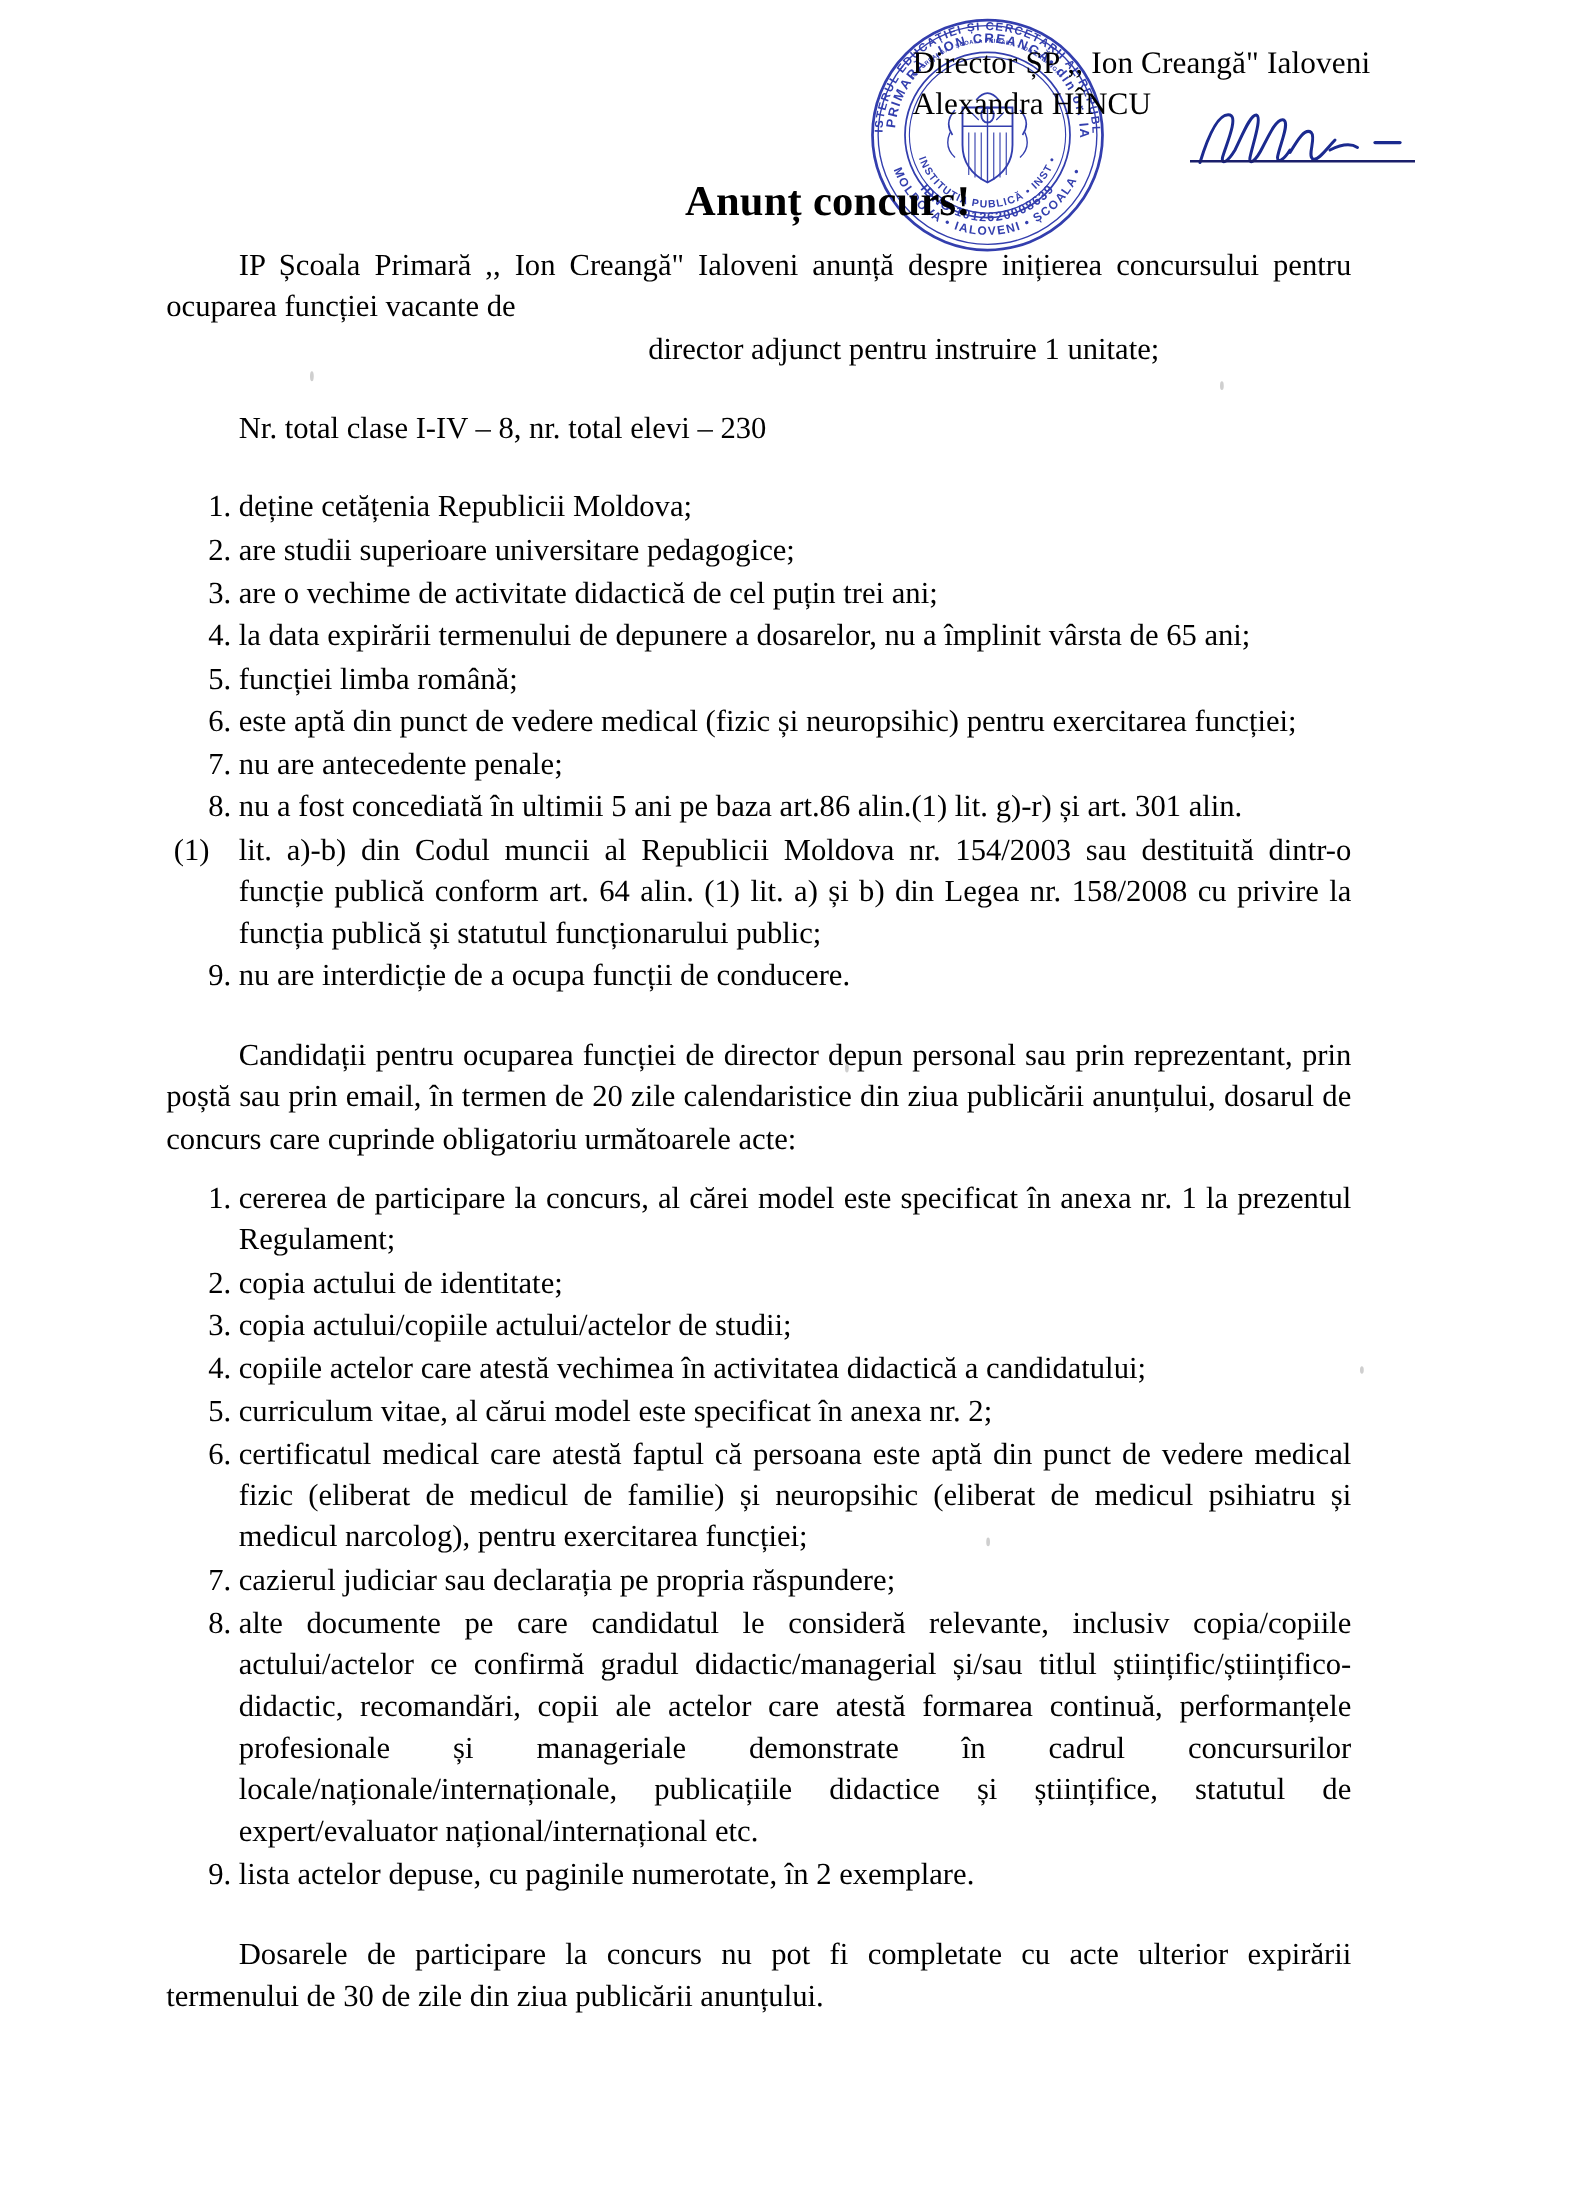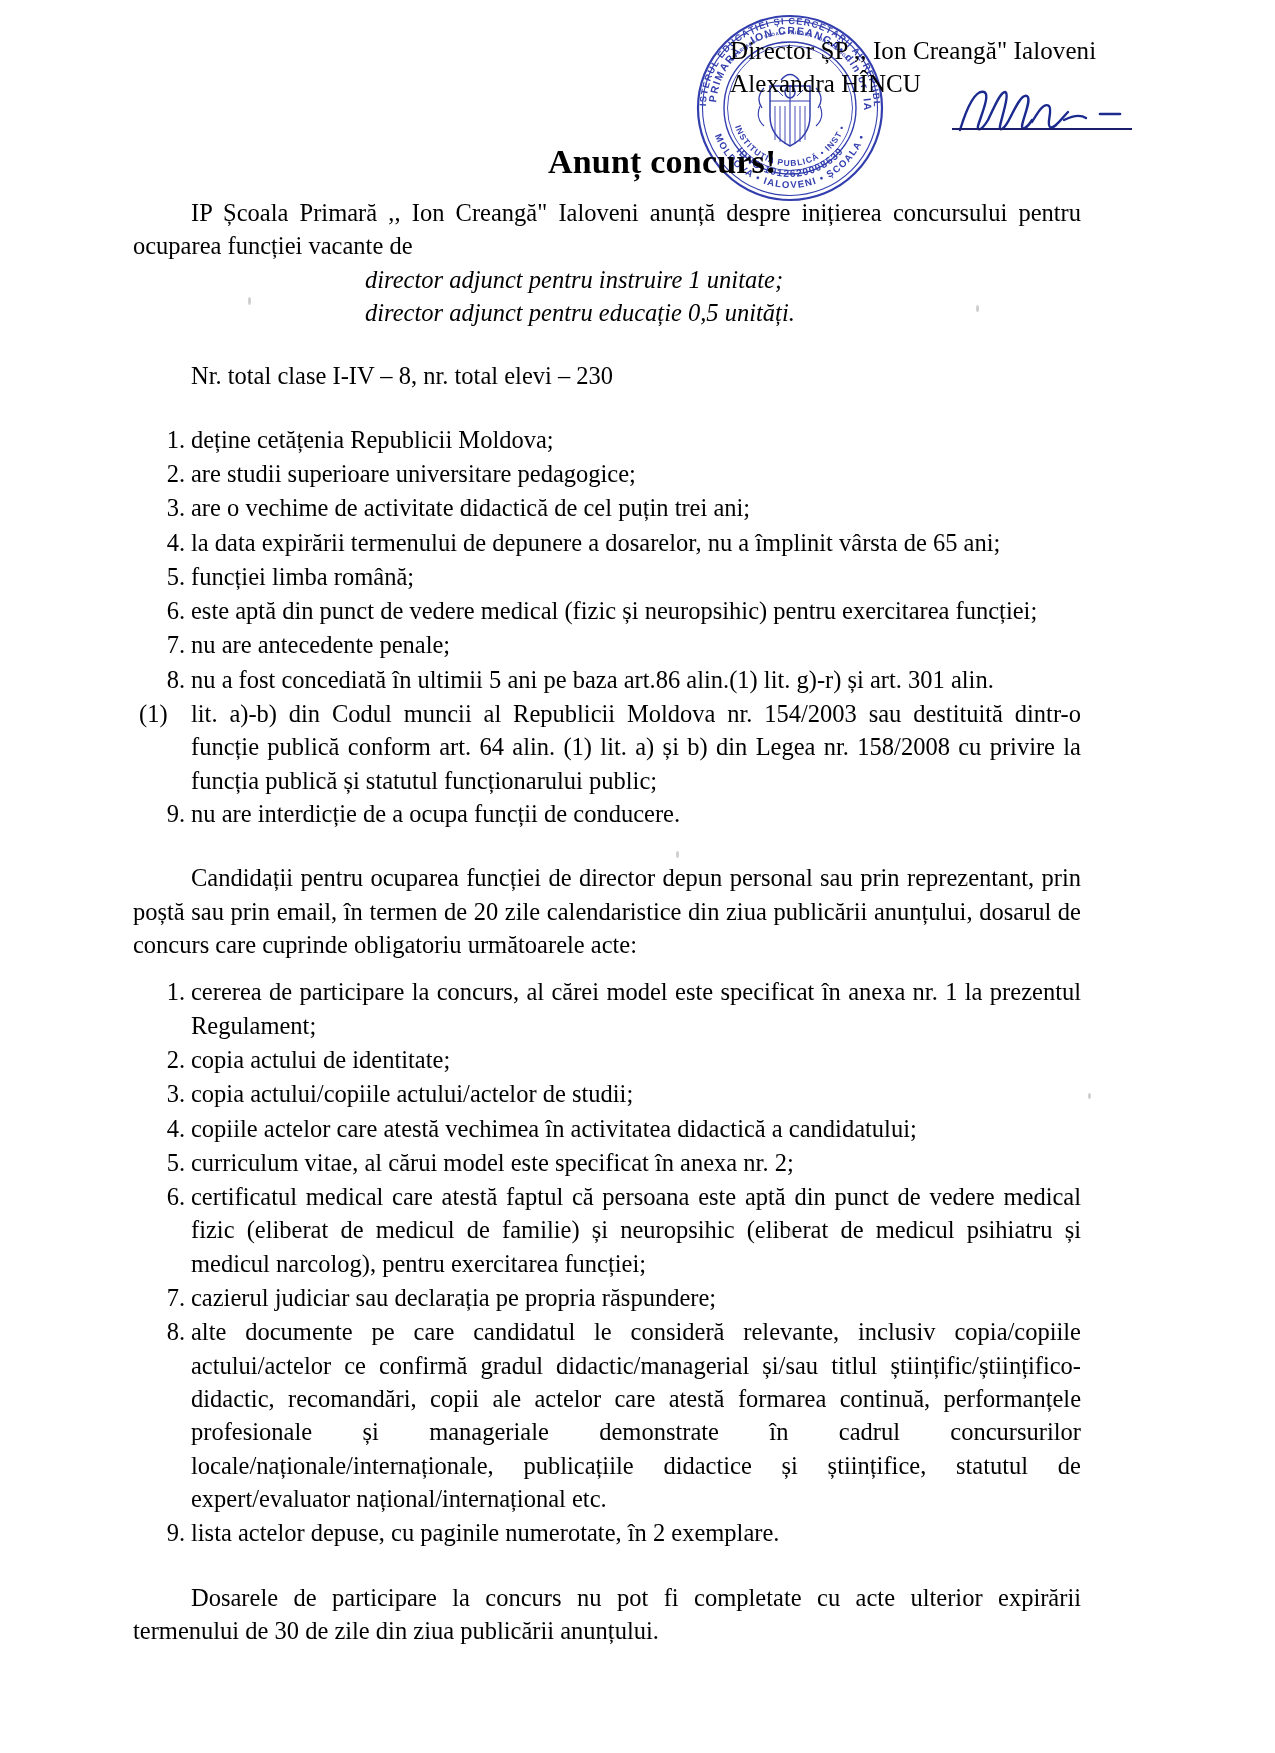--- a/index.html
+++ b/index.html
@@ -101,22 +101,21 @@
   p {
     margin: 0;
     text-align: justify;
     text-justify: inter-word;
   }
   .indent {
     text-indent: 58px;
   }
   .center-block {
     margin-left: 232px;
-    text-align: left;
-    font-style: italic;
+    text-align: center;
   }
   .center-block > div {
     margin: 0;
   }
   .gap-sm { height: 14px; }
   .gap-md { height: 30px; }
 
   
   ol.doclist {
     margin: 0;
@@ -235,21 +234,20 @@
   <div class="sig-rule"></div>
 
   <div class="title">Anunț concurs!</div>
 
   <div class="body">
 
     <p class="indent">IP Școala Primară ,, Ion Creangă" Ialoveni anunță despre inițierea concursului pentru ocuparea funcției vacante de</p>
 
     <div class="center-block">
       <div>director adjunct pentru instruire 1 unitate;</div>
-      <div>director adjunct pentru educație 0,5 unități.</div>
     </div>
 
     <div class="gap-md"></div>
     <p class="indent">Nr. total clase I-IV – 8, nr. total elevi – 230</p>
     <div class="gap-md"></div>
 
 
     <ol class="doclist">
       <li>
         <span class="num">1.</span>

